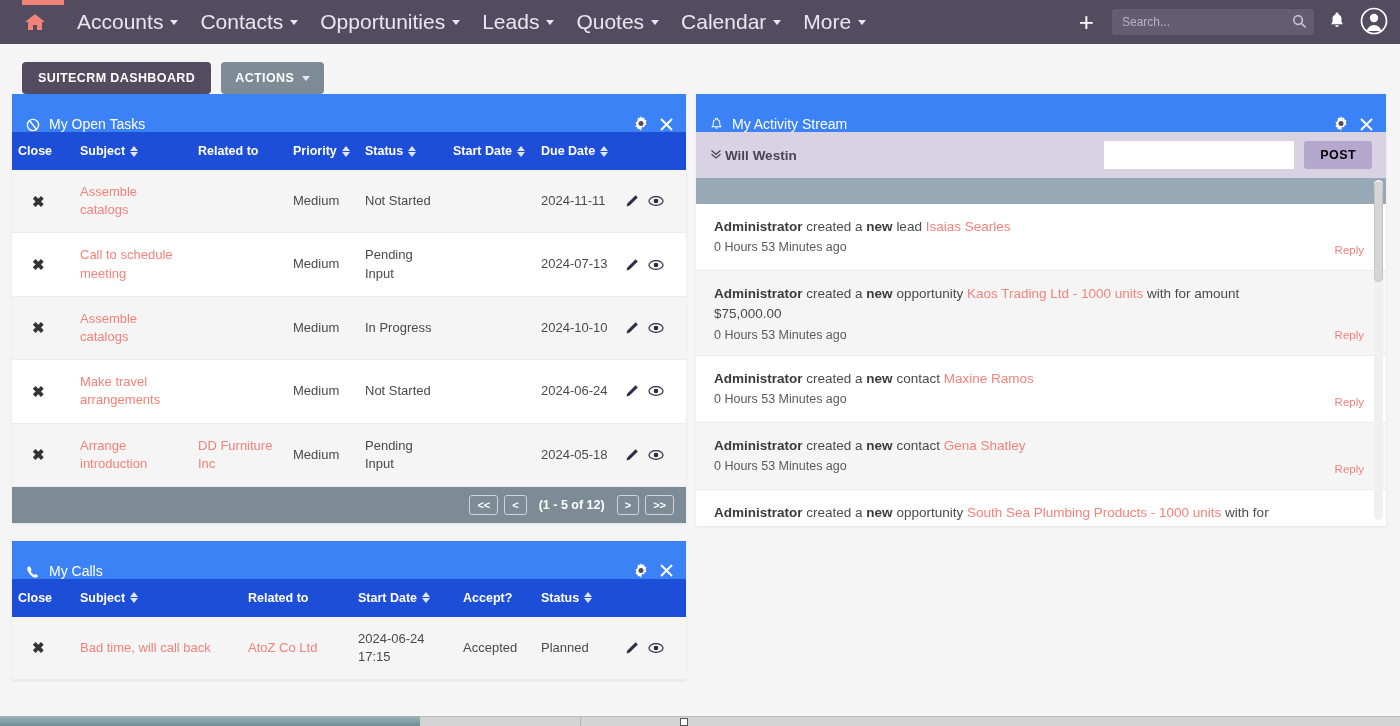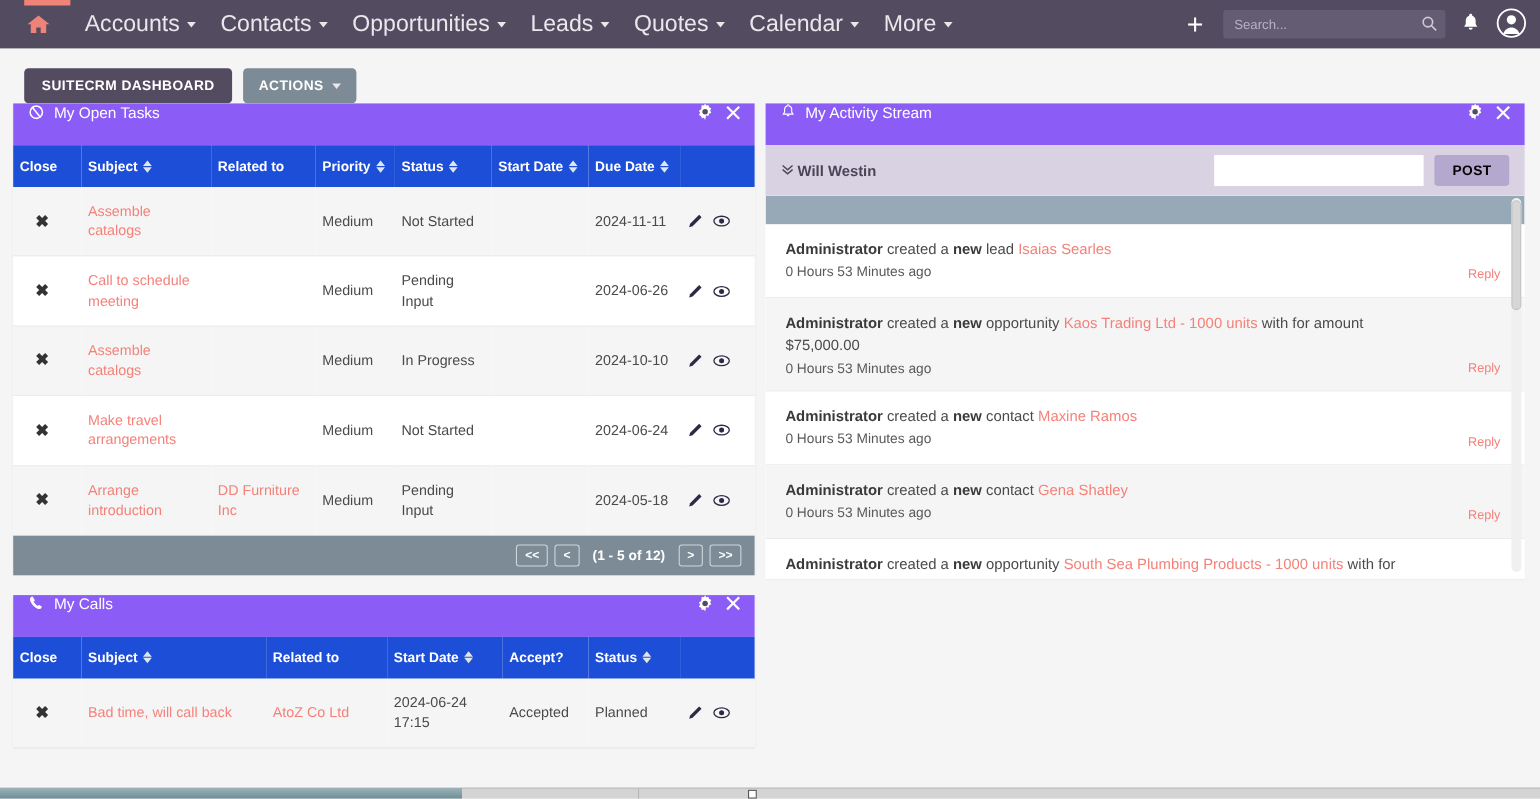--- a/index.html
+++ b/index.html
@@ -123,24 +123,24 @@
   }
   .col-left  { width: 674px; flex: 0 0 674px; }
   .col-right { width: 690px; flex: 0 0 690px; }
 
   .panel {
     background: #fff;
     margin-bottom: 18px;
     box-shadow: 0 1px 2px rgba(0,0,0,.08);
   }
   .panel-head {
-    background: #8b5cf6;
+    background: #3b82f6;
     color: #fff;
     height: 38px;
-    display: flex; align-items: flex-start;
+    display: flex; align-items: flex-end;
     padding: 0 12px 0 14px;
     font-size: 14px;
   }
   .panel-head .ph-icon { margin-right: 9px; display:flex; align-items:center; }
   .panel-head .ph-title { font-weight: normal; }
   .panel-head .ph-tools {
     margin-left: auto;
     display: flex; align-items: center; gap: 10px;
   }
   .ph-btn { cursor: pointer; display: flex; align-items: center; }
@@ -493,21 +493,21 @@
               </div>
             </td>
           </tr>
           <tr>
             <td><span class="close-x">✖</span></td>
             <td><a class="lnk">Call to schedule meeting</a></td>
             <td><a class="lnk"></a></td>
             <td><span>Medium</span></td>
             <td><span>Pending Input</span></td>
             <td><span></span></td>
-            <td><span>2024-06-26</span></td>
+            <td><span>2024-07-13</span></td>
             <td>
               <div class="rowacts">
                 <span>
                   <svg width="14" height="14" viewBox="0 0 14 14">
                       <path d="M10.6 1.2l2.2 2.2L4.6 11.6 1.5 12.5l.9-3.1z" fill="#2d2a45"></path>
                     </svg>
                 </span>
                 <span>
                   <svg width="16" height="12" viewBox="0 0 16 12">
                       <ellipse cx="8" cy="6" rx="7" ry="4.4" fill="none" stroke="#2d2a45" stroke-width="1.2"></ellipse>

